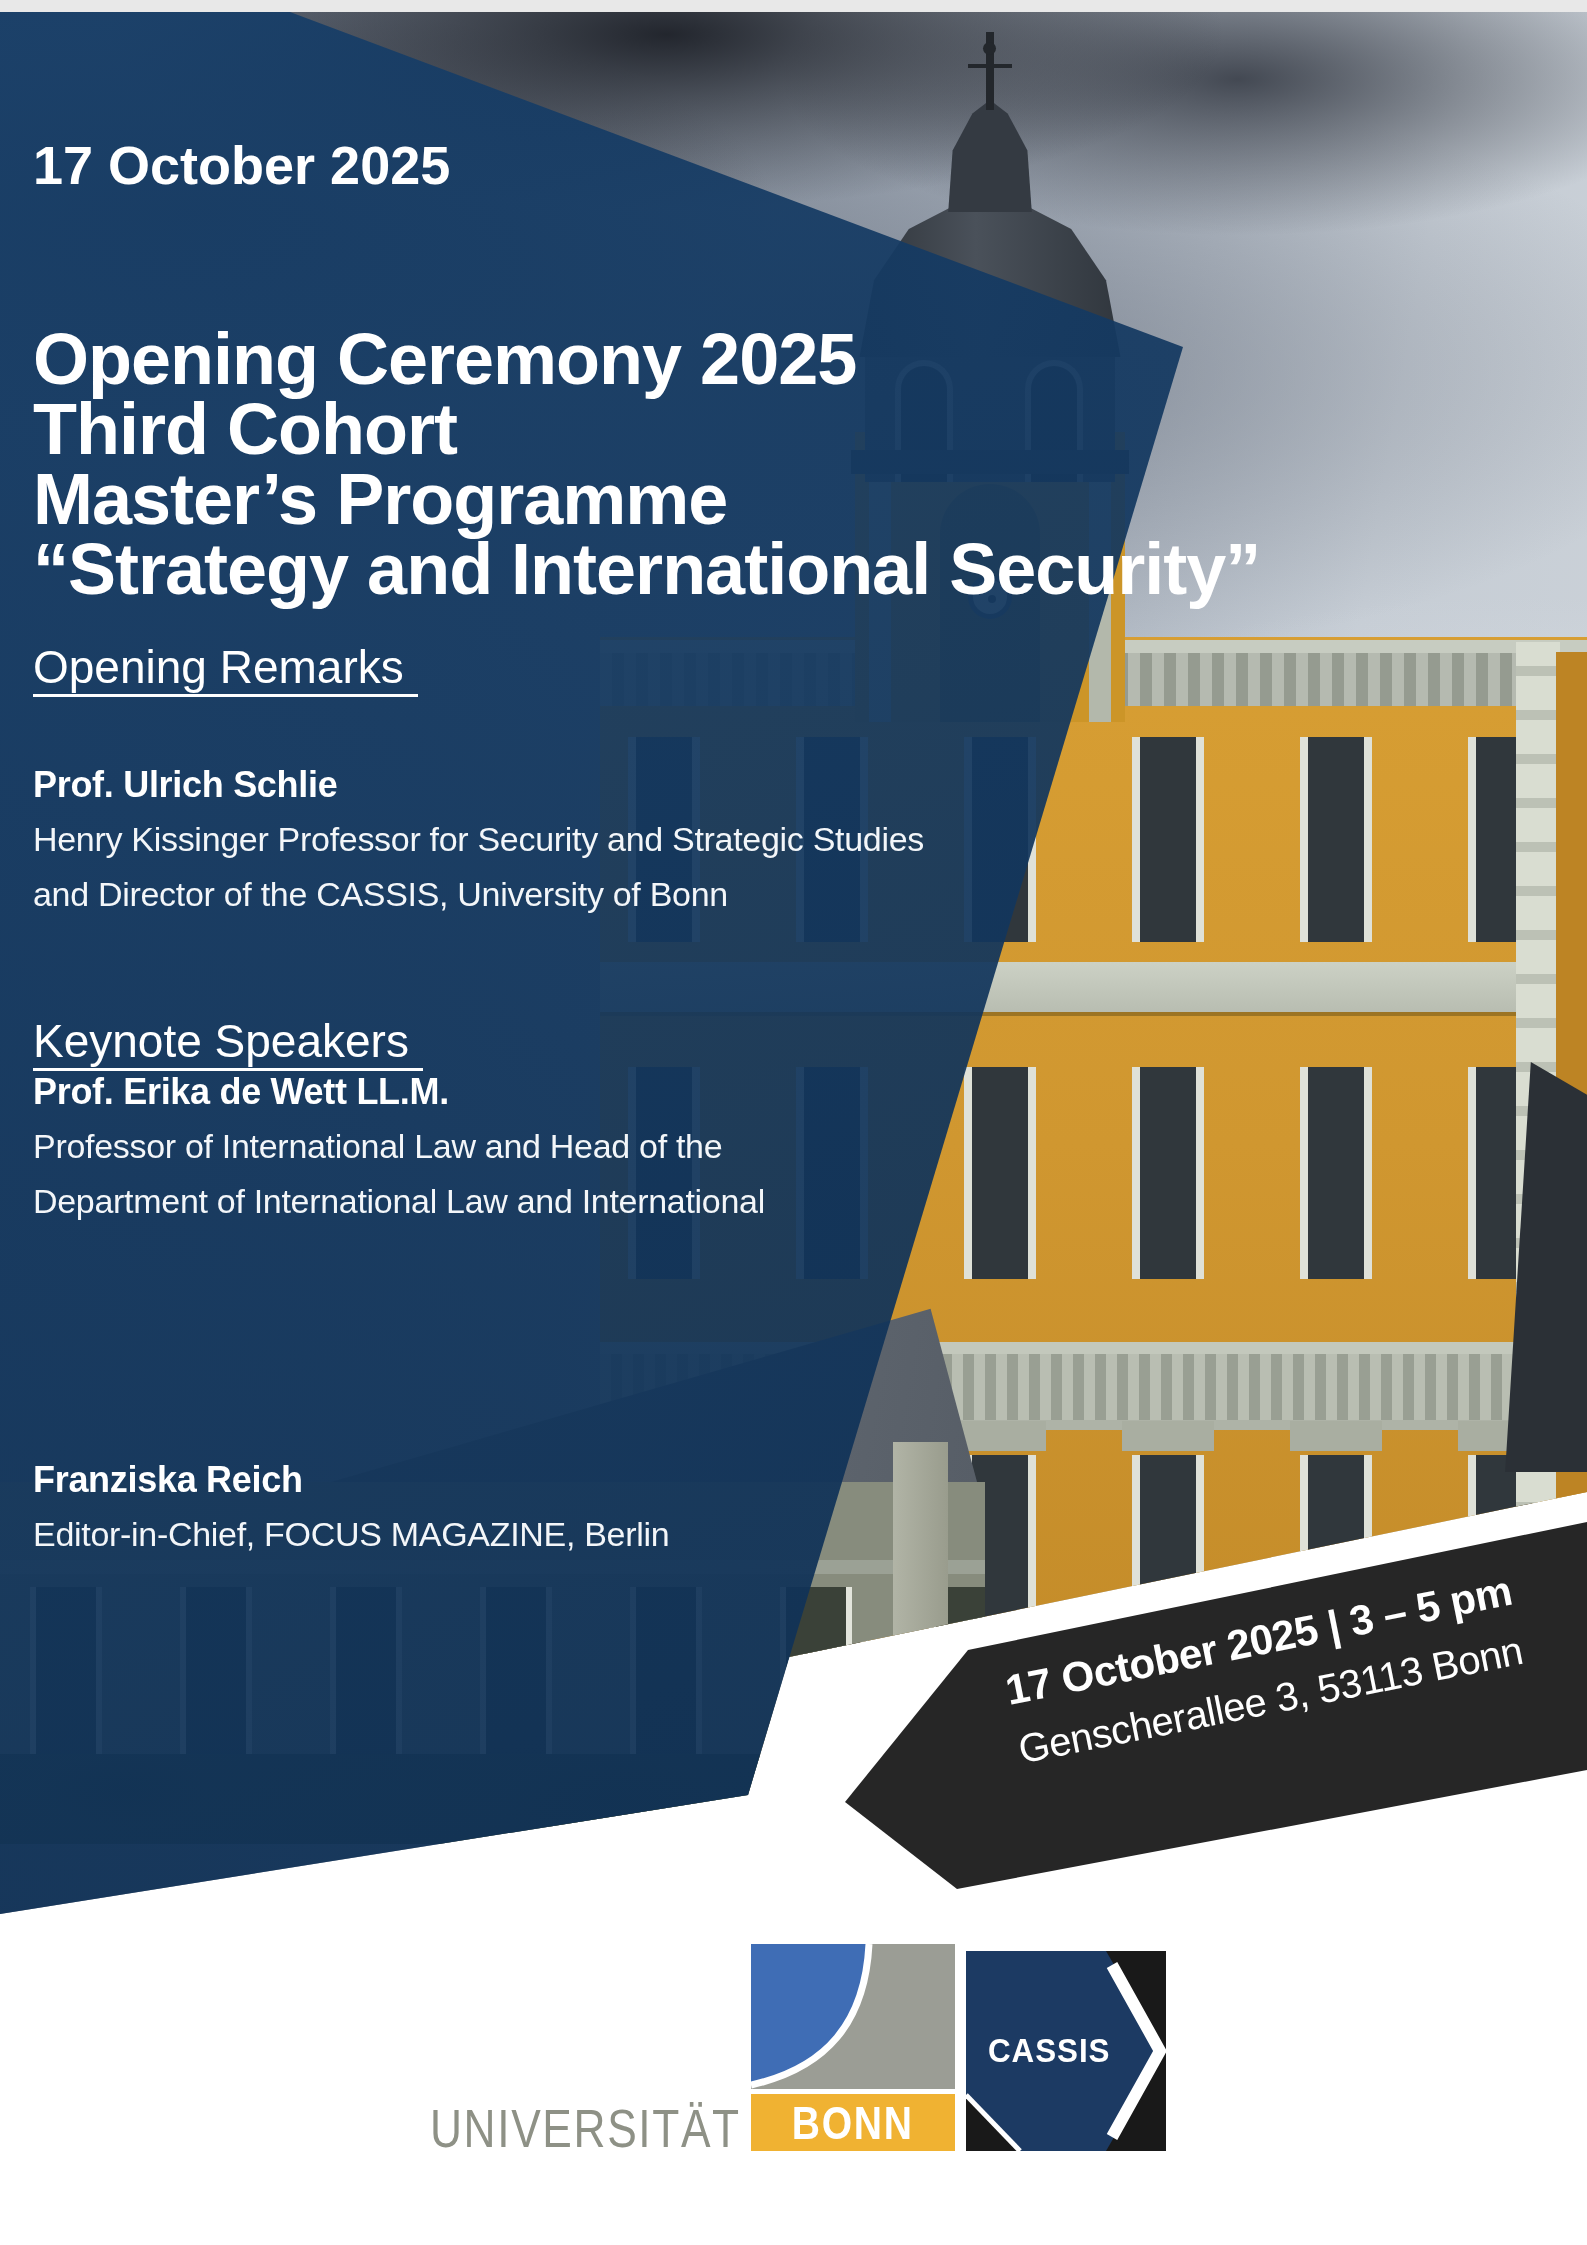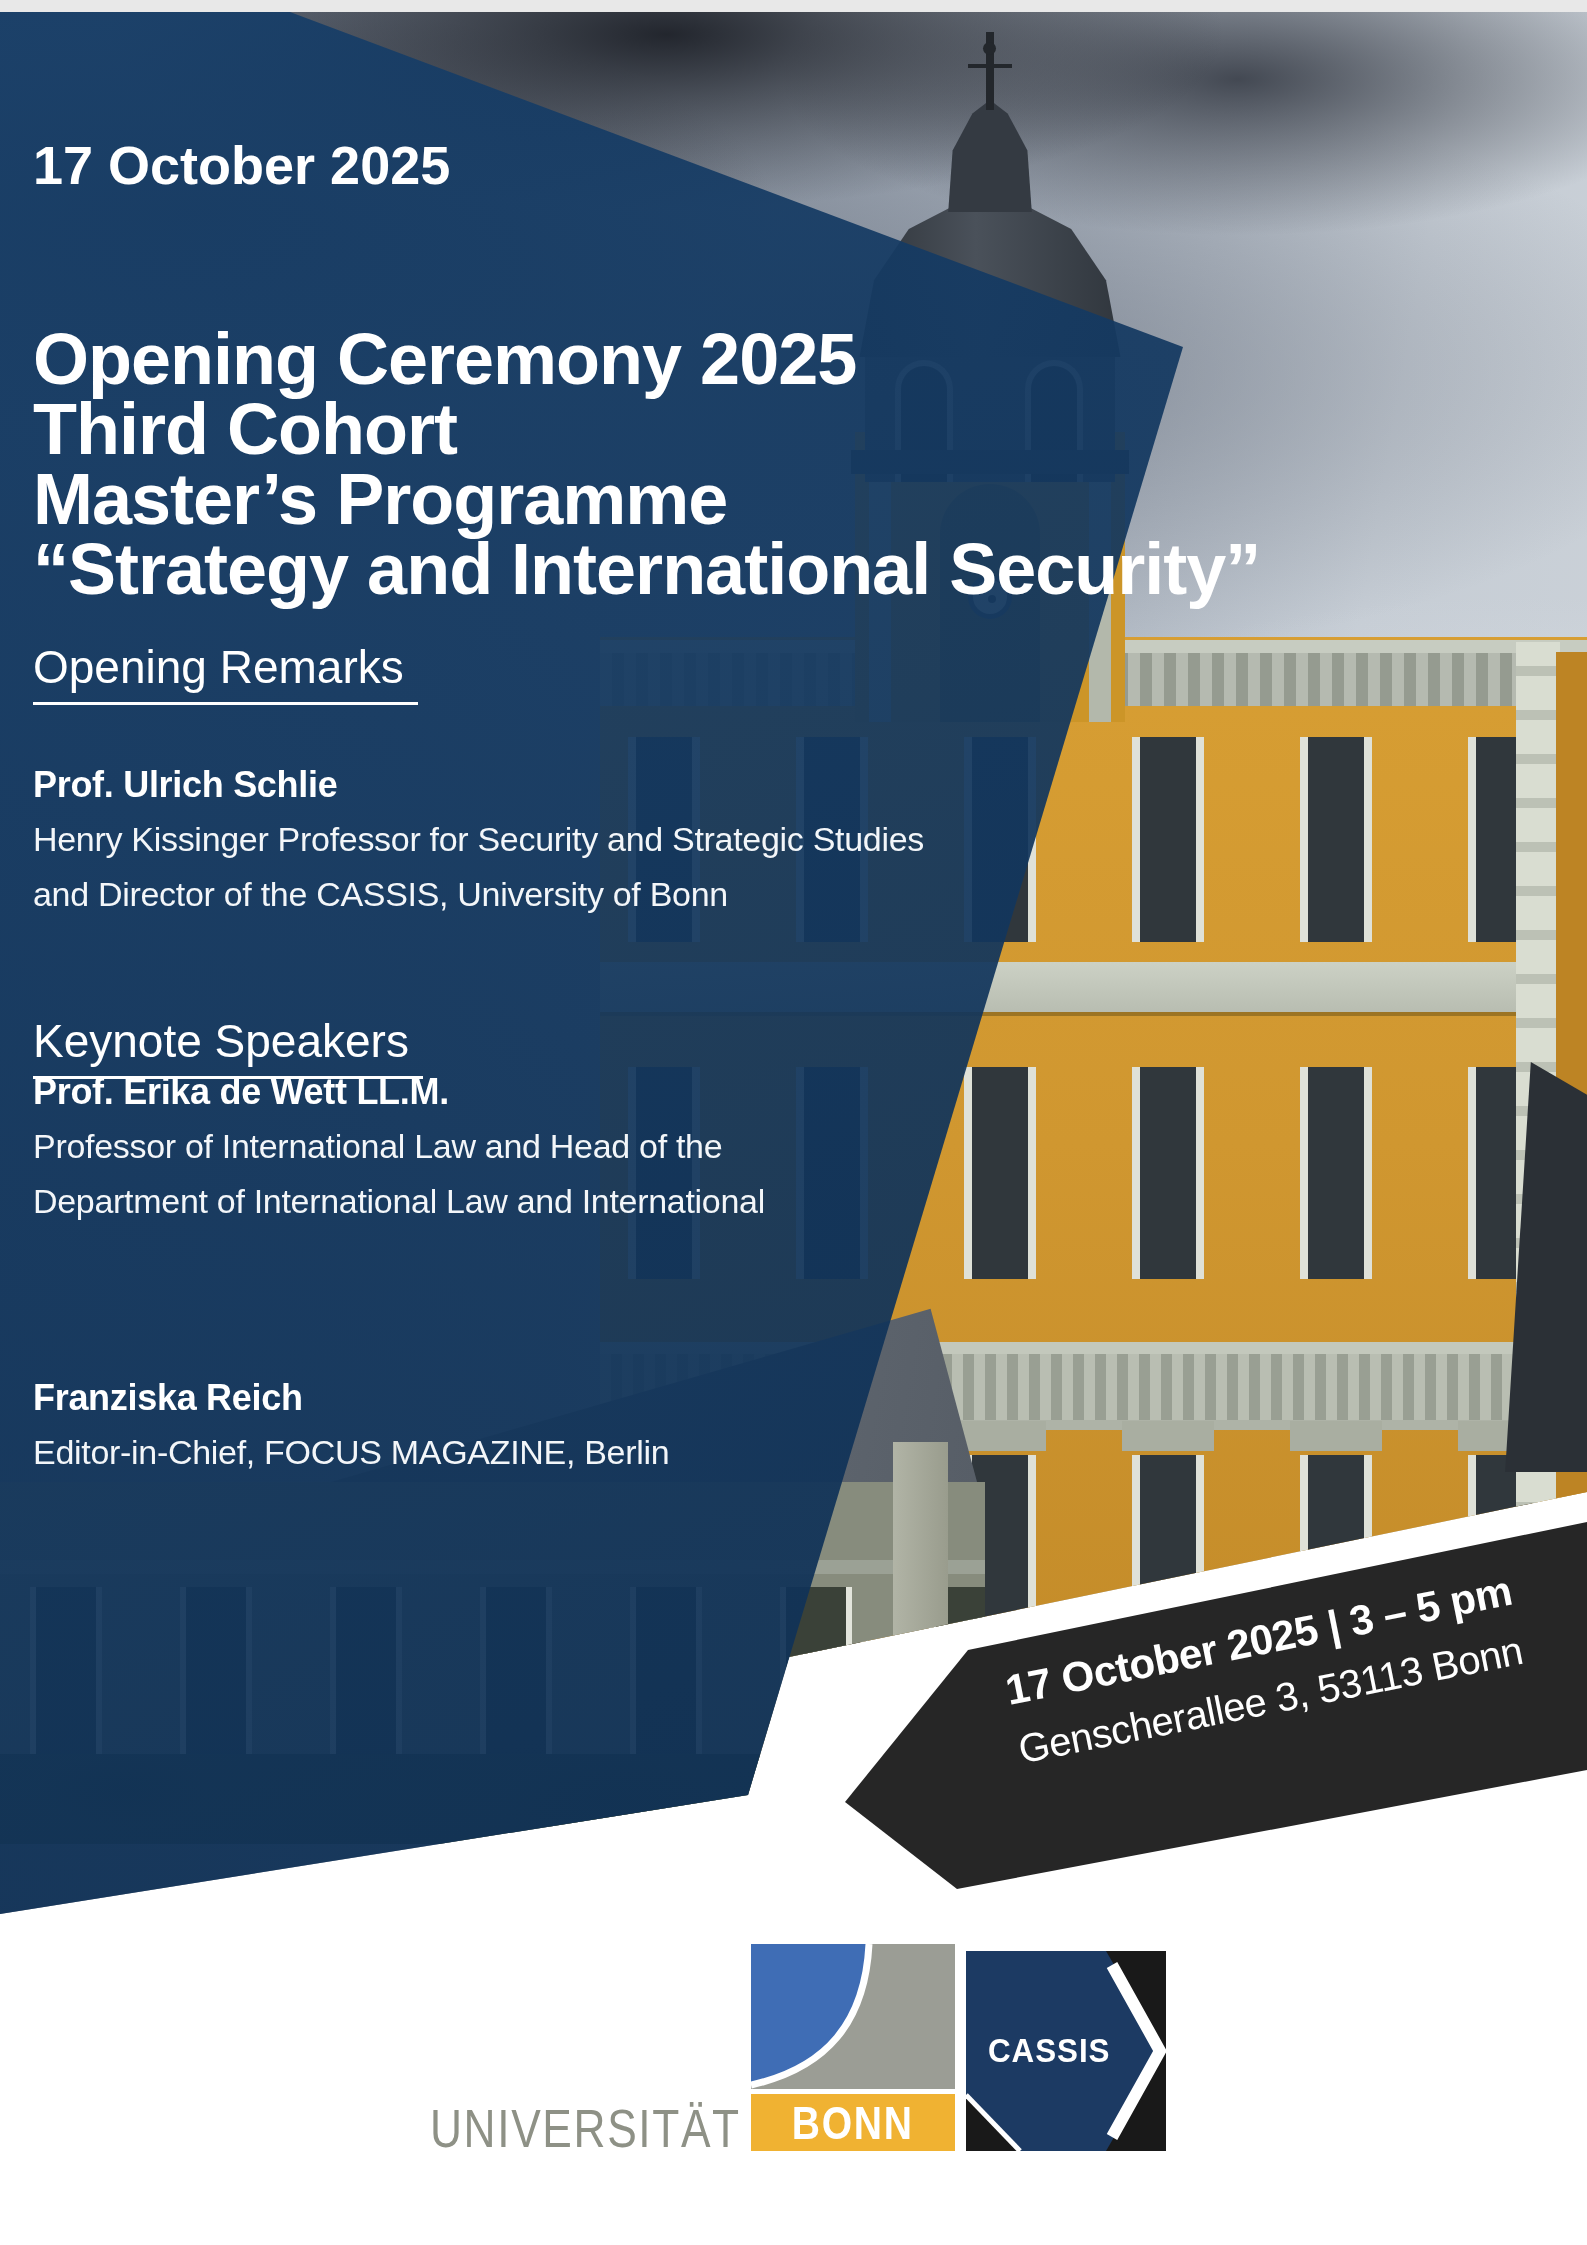--- a/index.html
+++ b/index.html
@@ -85,28 +85,28 @@
   .blue{position:absolute;inset:0;
     clip-path:polygon(0 0,290px 0,1183px 335px,748px 1783px,0 1902px);
     background:linear-gradient(160deg,rgba(23,62,104,.93) 0%,rgba(17,52,90,.93) 55%,rgba(14,45,80,.94) 100%);}
 
   
   .content{position:absolute;inset:0;color:#ffffff;}
   .blk{position:absolute;left:33px;}
   .date-top{top:122px;font-size:54px;font-weight:700;letter-spacing:0;}
   .title{top:312px;font-size:72px;font-weight:700;line-height:70px;letter-spacing:-1px;}
   .sec-head{font-size:46px;font-weight:400;}
-  .sec-head span{display:inline-block;border-bottom:3px solid #fff;padding-bottom:8px;padding-right:14px;}
+  .sec-head span{display:inline-block;border-bottom:3px solid #fff;padding-bottom:0;padding-right:14px;}
   .oh{top:628px;}
   .kh{top:1002px;}
   .speaker{font-size:34px;line-height:55px;font-weight:400;letter-spacing:-0.3px;color:#f3f6f9;}
   .speaker .name{font-size:36px;font-weight:700;color:#ffffff;}
   .sp1{top:745px;}
   .sp2{top:1052px;}
-  .sp3{top:1358px;}
+  .sp3{top:1440px;}
 
   
   .ribbon{position:absolute;left:700px;top:1470px;width:887px;height:440px;
     clip-path:polygon(268px 168px,887px 40px,887px 288px,257px 407px,145px 320px);
     background:#262626;}
   .ribbon-text{position:absolute;left:250px;top:196px;width:620px;
     transform:rotate(-11.3deg);transform-origin:0 0;color:#fff;text-align:center;}
   .ribbon-l1{font-size:42px;font-weight:700;letter-spacing:-0.5px;}
   .ribbon-l2{font-size:40px;font-weight:400;margin-top:14px;letter-spacing:-0.5px;}
 

